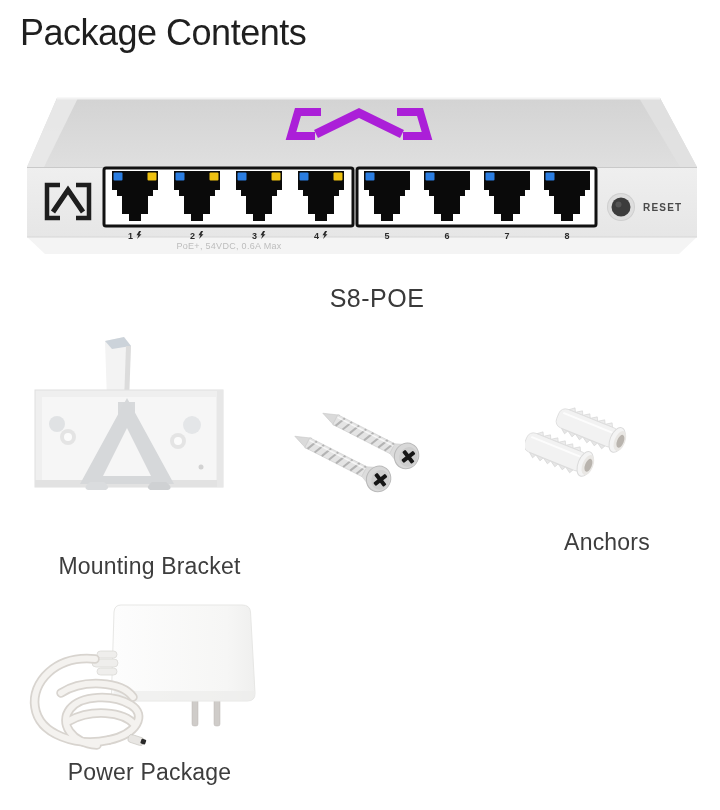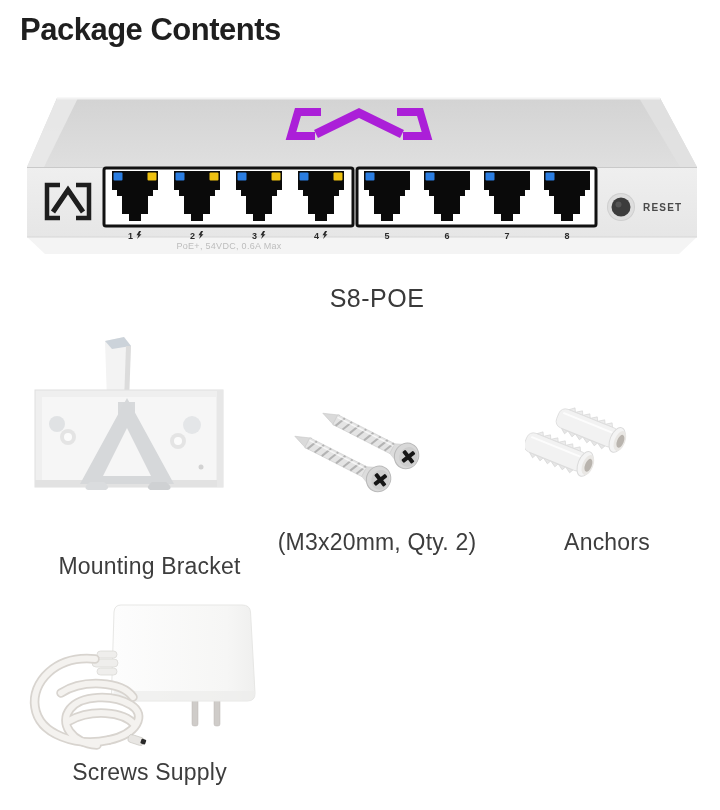--- a/index.html
+++ b/index.html
@@ -1,19 +1,19 @@
 <!DOCTYPE html>
 <html><head>
 <meta charset="utf-8">
 <style>
   html,body{margin:0;padding:0;background:#ffffff;}
   body{width:720px;height:810px;position:relative;overflow:hidden;
        font-family:"Liberation Sans","DejaVu Sans",sans-serif;color:#222;}
   .abs{position:absolute;}
-  #title{left:20px;top:12px;font-size:31px;font-weight:700;letter-spacing:-0.5px;color:#1f1f1f;}
+  #title{left:20px;top:12px;font-size:36px;font-weight:400;letter-spacing:-0.5px;color:#1f1f1f;}
   .caption{font-size:23px;font-weight:400;color:#3d3d3d;text-align:center;line-height:30px;letter-spacing:0.2px;padding-left:17px;}
   #device-caption{left:0;top:283px;width:720px;font-size:25px;letter-spacing:0.5px;color:#3a3a3a;}
   #cap-bracket{left:5px;top:551px;width:255px;}
   #cap-screws{left:240px;top:527px;width:240px;}
   #cap-anchors{left:470px;top:527px;width:240px;}
   #cap-power{left:5px;top:757px;width:255px;}
   svg{display:block;}
   
   .jk{fill:#0a0a0a;}
   .led-b{fill:#2b7de0;}
@@ -207,21 +207,20 @@
       <ellipse cx="67" cy="14" rx="5.4" ry="10.5" fill="#e9e7e4"></ellipse>
       <ellipse cx="67.6" cy="14" rx="3.3" ry="6.8" fill="#b9b4ae"></ellipse>
     </g>
   </defs>
   <use href="#anchor-shape" transform="translate(38,10) rotate(22)"></use>
   <use href="#anchor-shape" transform="translate(6,34) rotate(22)"></use>
 </svg>
 
 <div id="cap-bracket" class="abs caption">Mounting Bracket</div>
 <div id="cap-screws" class="abs caption">
-  <div>(M3x20mm, Qty. 2)</div>
 </div>
 <div id="cap-anchors" class="abs caption">
   <div>Anchors</div>
 </div>
 
 <svg class="abs" style="left:25px;top:593px" width="260" height="172" viewBox="0 0 260 172">
   <defs>
     <linearGradient id="gBody" x1="0" y1="0" x2="1" y2="0">
       <stop offset="0" stop-color="#fdfdfd"></stop>
         <stop offset="0.8" stop-color="#f6f6f5"></stop>
@@ -256,13 +255,13 @@
       <path d="M36,100 C58,86 96,88 108,104"></path>
       <path d="M44,128 C66,116 98,118 110,132"></path>
     </g>
     <g>
       <rect x="103" y="143" width="16" height="8" rx="3" fill="#e8e6e3" stroke="#cfcdc9" stroke-width="0.8" transform="rotate(18 111 147)"></rect>
       <rect x="116" y="146" width="5" height="5" rx="1" fill="#2a2a2a" transform="rotate(18 118 148)"></rect>
     </g>
   </g>
 </svg>
 
-<div id="cap-power" class="abs caption">Screws Supply</div>
+<div id="cap-power" class="abs caption">Power Package</div>
 
 </body></html>

